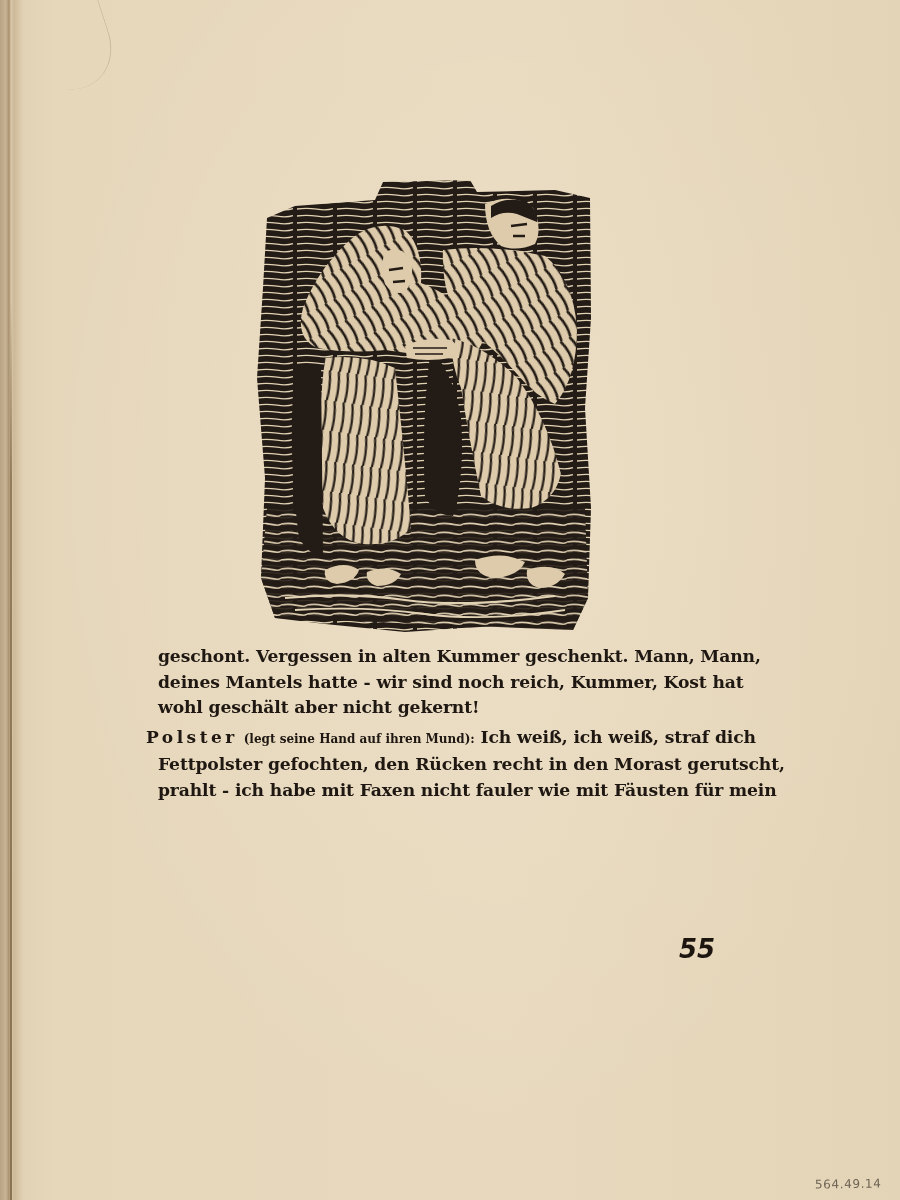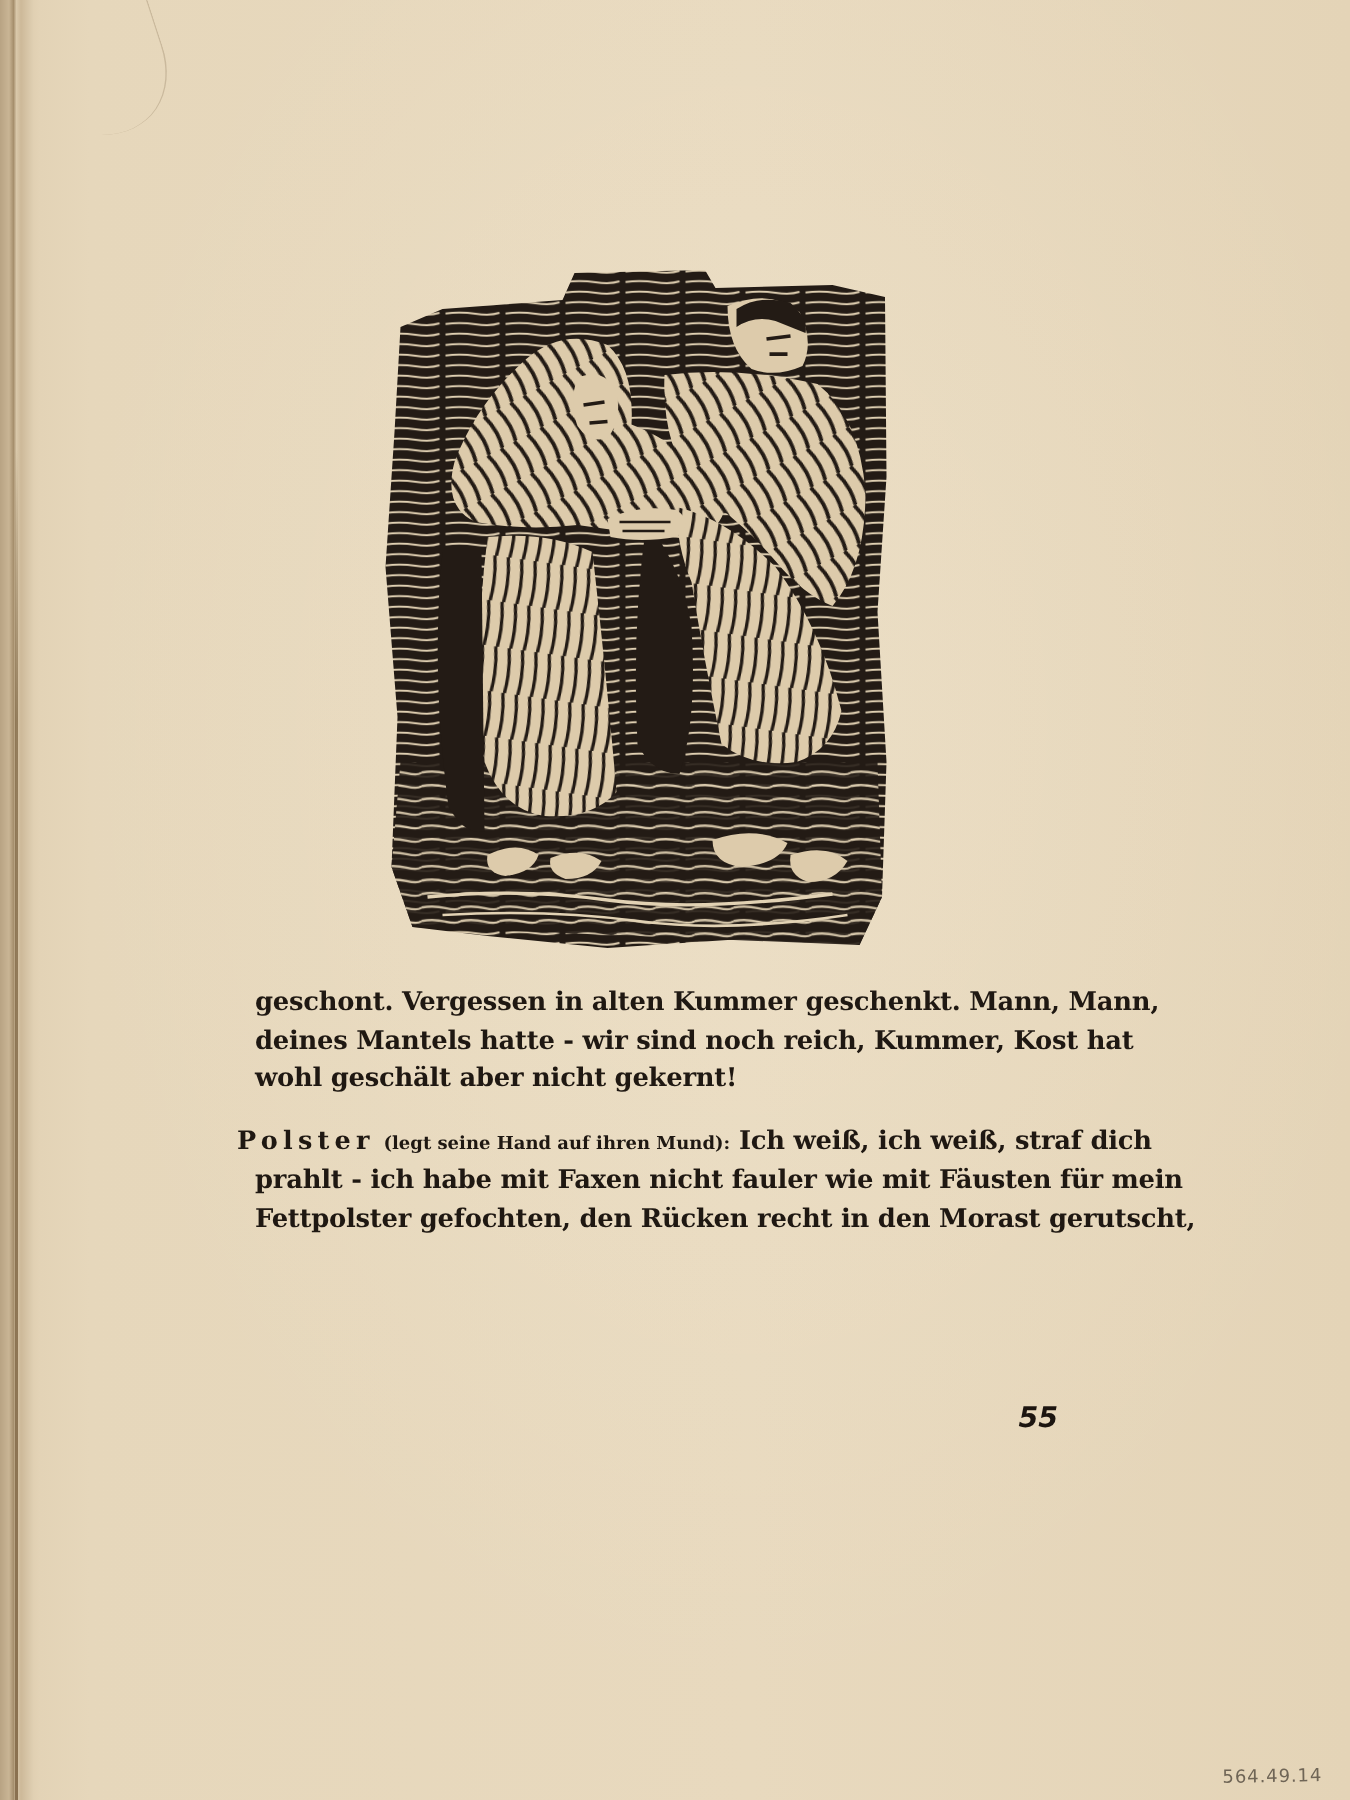--- a/index.html
+++ b/index.html
@@ -69,21 +69,21 @@
       top: 640px;
       width: 560px;
       color: #1f1812;
       font-family: "DejaVu Serif", serif;
       font-weight: bold;
       font-size: 17.2px;
       line-height: 25.6px;
       letter-spacing: -0.15px;
     }
     .para {
-      margin: 16px;
+      margin: 4px;
       text-align: justify;
     }
     .line {
       display: block;
       text-align: justify;
       text-align-last: justify;
       white-space: nowrap;
     }
     .para-1 { padding-left: 6px; }
     .para-2 .line.indent { padding-left: 6px; }
@@ -97,21 +97,21 @@
       font-weight: bold;
       letter-spacing: 0;
     }
     .page-number {
       position: absolute;
       left: 679px;
       top: 934px;
       font-family: "DejaVu Sans", sans-serif;
       font-weight: bold;
       font-style: italic;
-      font-size: 19px;
+      font-size: 26px;
       color: #1c1510;
       text-align: center;
     }
     .accession {
       position: absolute;
       left: 815px;
       top: 1177px;
       font-family: "DejaVu Sans", sans-serif;
       font-size: 12px;
       color: #6f6556;
@@ -186,20 +186,20 @@
       <span class="line">geschont. Vergessen in alten Kummer geschenkt. Mann, Mann,</span>
       <span class="line">deines Mantels hatte - wir sind noch reich, Kummer, Kost hat</span>
       <span class="line" style="text-align-last:left;">wohl geschält aber nicht gekernt!</span>
     </p>
     <p class="para para-2">
       <span class="line" style="margin-left:-6px;">
         <span class="speaker">Polster</span>
         <span class="stage">(legt seine Hand auf ihren Mund):</span>
         <span>Ich weiß, ich weiß, straf dich</span>
       </span>
+      <span class="line indent last">Fettpolster gefochten, den Rücken recht in den Morast gerutscht,</span>
       <span class="line indent">prahlt - ich habe mit Faxen nicht fauler wie mit Fäusten für mein</span>
-      <span class="line indent last">Fettpolster gefochten, den Rücken recht in den Morast gerutscht,</span>
     </p>
   </div>
 
   <div class="page-number">55</div>
   <div class="accession">564.49.14</div>
 </div>
 
 </body></html>

